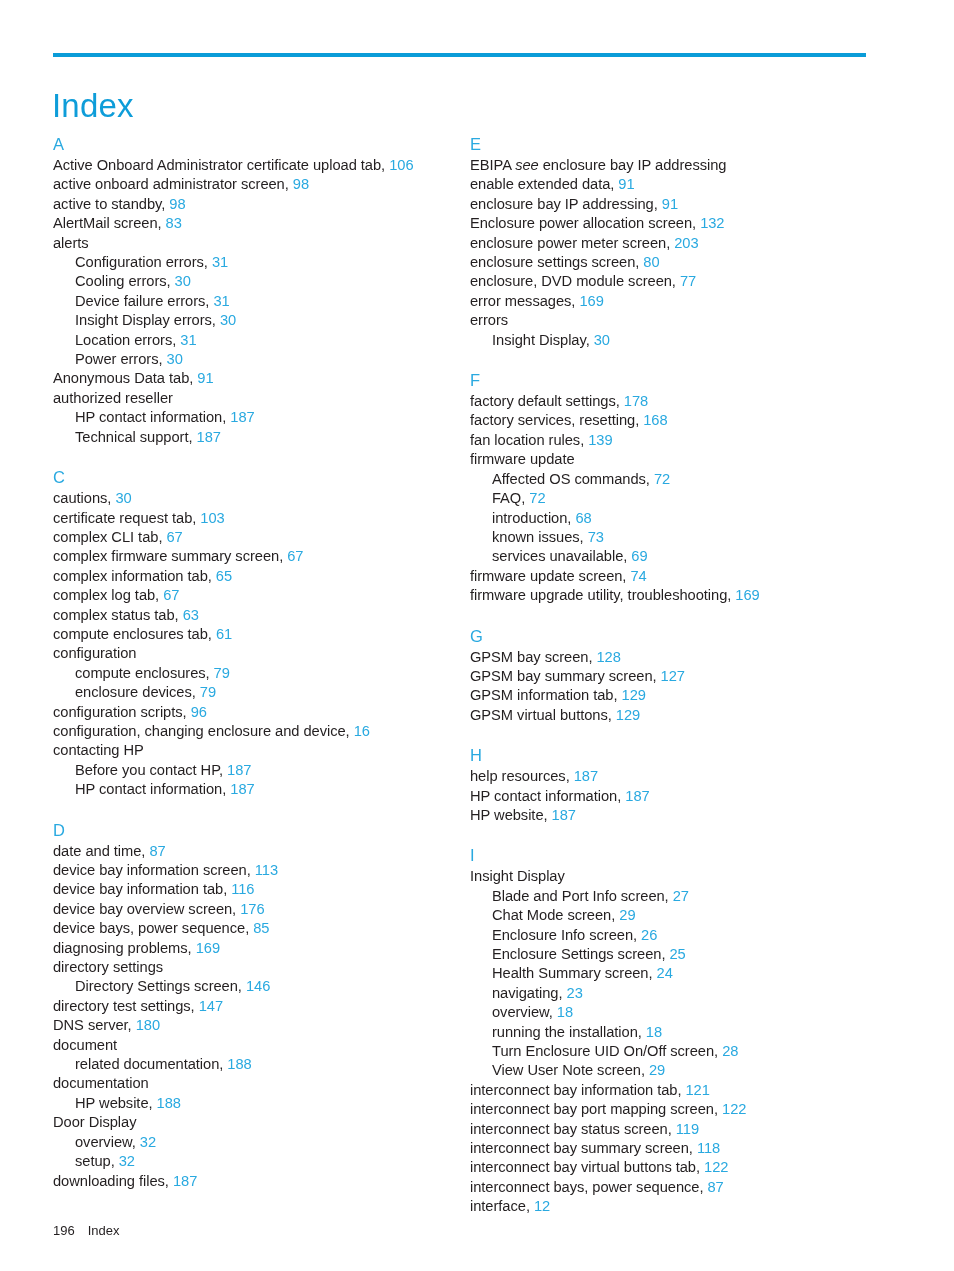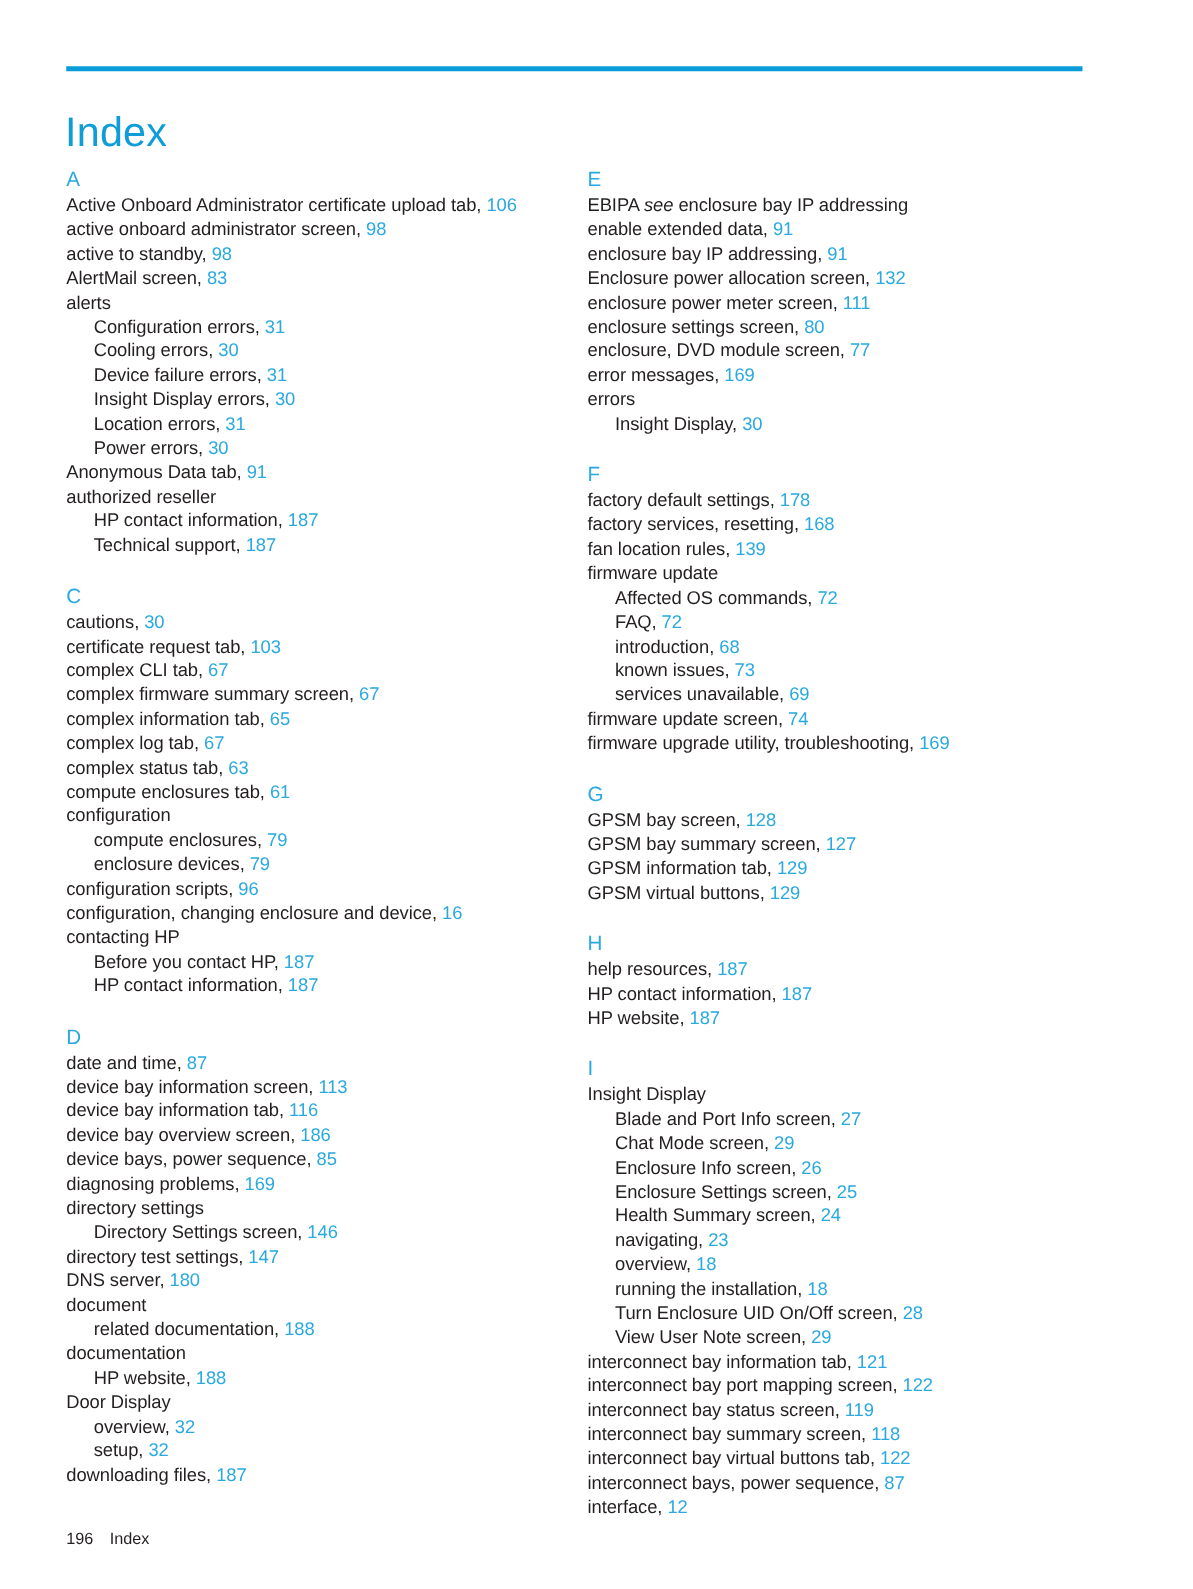--- a/index.html
+++ b/index.html
@@ -143,21 +143,21 @@
           <div class="entry"><span>configuration, changing enclosure and device,</span> <span class="pg">16</span></div>
           <div class="entry"><span>contacting HP</span></div>
           <div class="entry sub"><span>Before you contact HP,</span> <span class="pg">187</span></div>
           <div class="entry sub"><span>HP contact information,</span> <span class="pg">187</span></div>
         </div>
         <div class="section">
           <div class="section-letter">D</div>
           <div class="entry"><span>date and time,</span> <span class="pg">87</span></div>
           <div class="entry"><span>device bay information screen,</span> <span class="pg">113</span></div>
           <div class="entry"><span>device bay information tab,</span> <span class="pg">116</span></div>
-          <div class="entry"><span>device bay overview screen,</span> <span class="pg">186</span></div>
+          <div class="entry"><span>device bay overview screen,</span> <span class="pg">176</span></div>
           <div class="entry"><span>device bays, power sequence,</span> <span class="pg">85</span></div>
           <div class="entry"><span>diagnosing problems,</span> <span class="pg">169</span></div>
           <div class="entry"><span>directory settings</span></div>
           <div class="entry sub"><span>Directory Settings screen,</span> <span class="pg">146</span></div>
           <div class="entry"><span>directory test settings,</span> <span class="pg">147</span></div>
           <div class="entry"><span>DNS server,</span> <span class="pg">180</span></div>
           <div class="entry"><span>document</span></div>
           <div class="entry sub"><span>related documentation,</span> <span class="pg">188</span></div>
           <div class="entry"><span>documentation</span></div>
           <div class="entry sub"><span>HP website,</span> <span class="pg">188</span></div>
@@ -167,21 +167,21 @@
           <div class="entry"><span>downloading files,</span> <span class="pg">187</span></div>
         </div>
       </div>
     <div class="col col-right">
         <div class="section">
           <div class="section-letter">E</div>
           <div class="entry"><span>EBIPA </span><span class="it">see</span><span> enclosure bay IP addressing</span></div>
           <div class="entry"><span>enable extended data,</span> <span class="pg">91</span></div>
           <div class="entry"><span>enclosure bay IP addressing,</span> <span class="pg">91</span></div>
           <div class="entry"><span>Enclosure power allocation screen,</span> <span class="pg">132</span></div>
-          <div class="entry"><span>enclosure power meter screen,</span> <span class="pg">111</span></div>
+          <div class="entry"><span>enclosure power meter screen,</span> <span class="pg">203</span></div>
           <div class="entry"><span>enclosure settings screen,</span> <span class="pg">80</span></div>
           <div class="entry"><span>enclosure, DVD module screen,</span> <span class="pg">77</span></div>
           <div class="entry"><span>error messages,</span> <span class="pg">169</span></div>
           <div class="entry"><span>errors</span></div>
           <div class="entry sub"><span>Insight Display,</span> <span class="pg">30</span></div>
         </div>
         <div class="section">
           <div class="section-letter">F</div>
           <div class="entry"><span>factory default settings,</span> <span class="pg">178</span></div>
           <div class="entry"><span>factory services, resetting,</span> <span class="pg">168</span></div>

